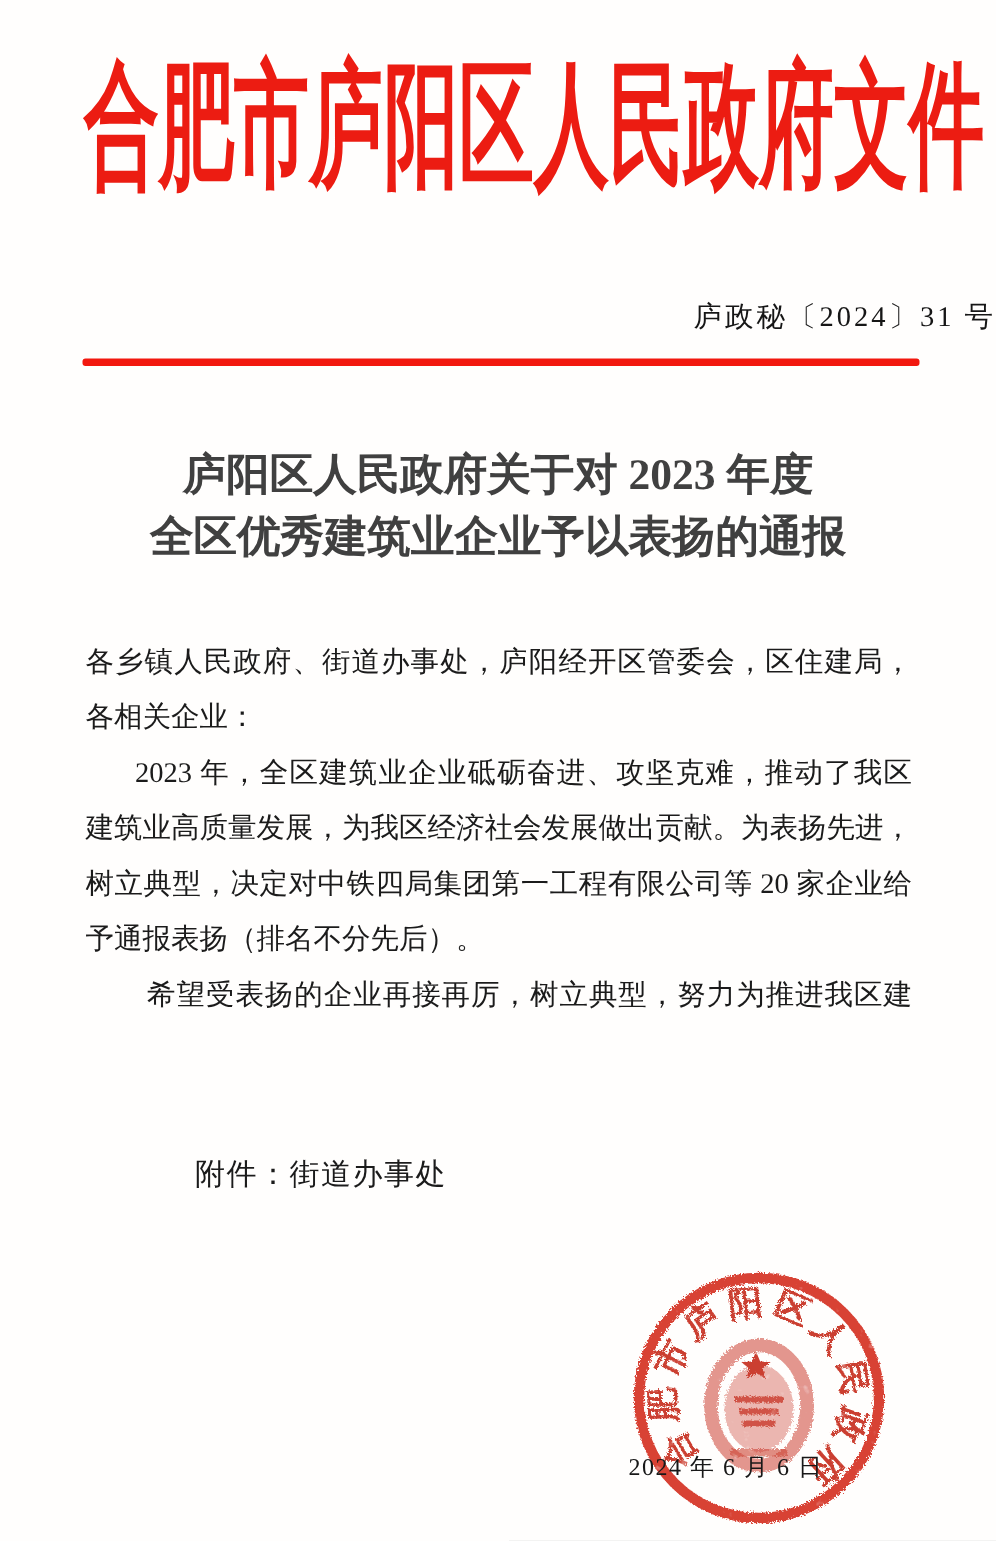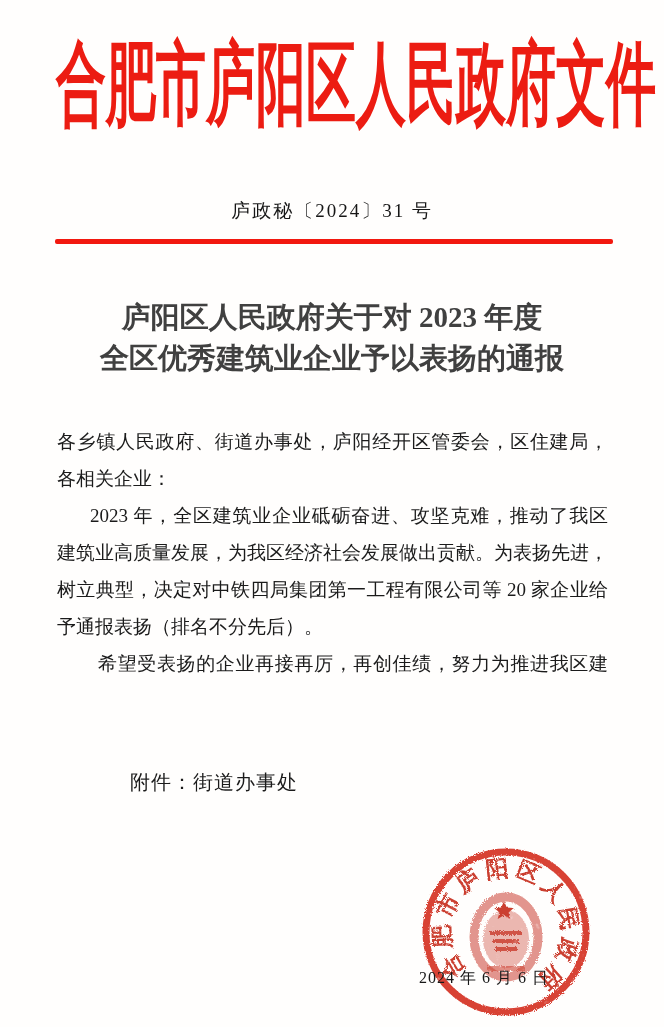--- a/index.html
+++ b/index.html
@@ -24,21 +24,21 @@
     display:flex;justify-content:space-between;align-items:center;
     color:var(--header-red);
     font-size:50px;font-weight:bold;
     transform:scaleY(1.82);transform-origin:50% 50%;
     white-space:nowrap;
   }
   .letterhead span{display:block;}
   
   .doc-number{
     position:absolute;left:0;right:0;top:198px;
-    text-align:center;font-size:19px;letter-spacing:2px;color:#161616;
+    text-align:right;font-size:19px;letter-spacing:2px;color:#161616;
   }
   
   .red-rule{
     position:absolute;left:55px;top:239px;width:558px;height:5px;
     background:var(--divider-red);border-radius:2px;
   }
   
   .doc-title{
     position:absolute;left:20px;right:20px;top:297px;
     text-align:center;font-weight:bold;color:#404040;
@@ -98,21 +98,21 @@
     <div>全区优秀建筑业企业予以表扬的通报</div>
   </div>
 
   <div class="body-text">
     <div class="line fill">各乡镇人民政府、街道办事处，庐阳经开区管委会，区住建局，</div>
     <div class="line">各相关企业：</div>
     <div class="line fill indent">2023 年，全区建筑业企业砥砺奋进、攻坚克难，推动了我区</div>
     <div class="line fill">建筑业高质量发展，为我区经济社会发展做出贡献。为表扬先进，</div>
     <div class="line fill">树立典型，决定对中铁四局集团第一工程有限公司等 20 家企业给</div>
     <div class="line">予通报表扬（排名不分先后）。</div>
-    <div class="line fill hang">希望受表扬的企业再接再厉，再创佳绩，努力为推进我区建</div>
+    <div class="line fill hang">希望受表扬的企业再接再厉，树立典型，努力为推进我区建</div>
   </div>
 
   <div class="attachment">附件：街道办事处</div>
 
   <svg class="seal" viewBox="0 0 190 186" aria-hidden="true">
     <defs>
       <filter id="stamp" x="-15%" y="-15%" width="130%" height="130%">
         <feTurbulence type="fractalNoise" baseFrequency="0.9" numOctaves="2" seed="3" result="rough"></feTurbulence>
         <feDisplacementMap in="SourceGraphic" in2="rough" scale="3.5" result="disp"></feDisplacementMap>
         <feTurbulence type="fractalNoise" baseFrequency="0.12" numOctaves="3" seed="11" result="mottle"></feTurbulence>

